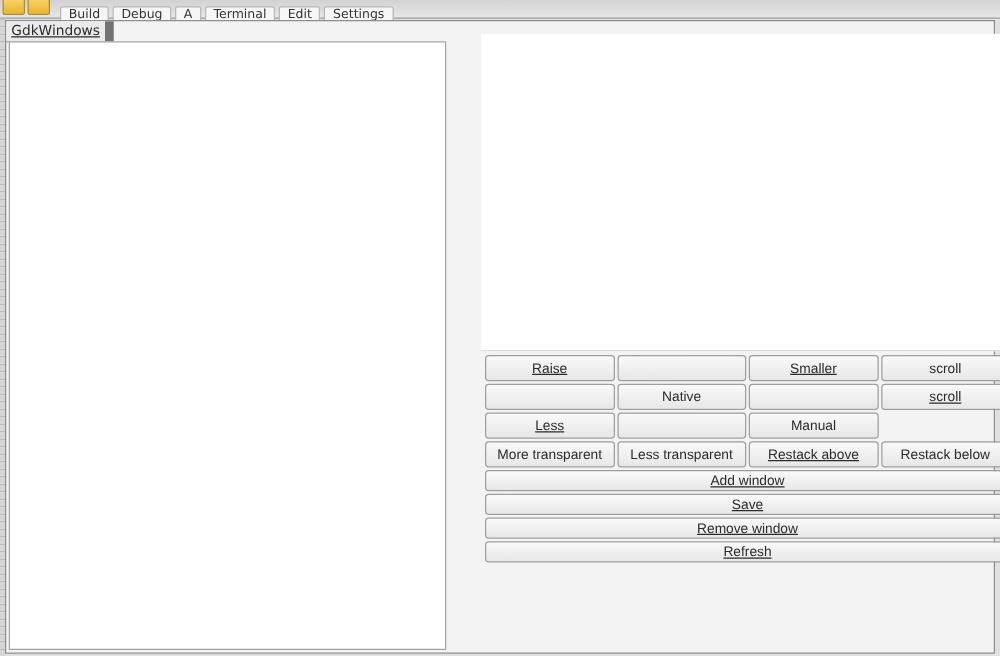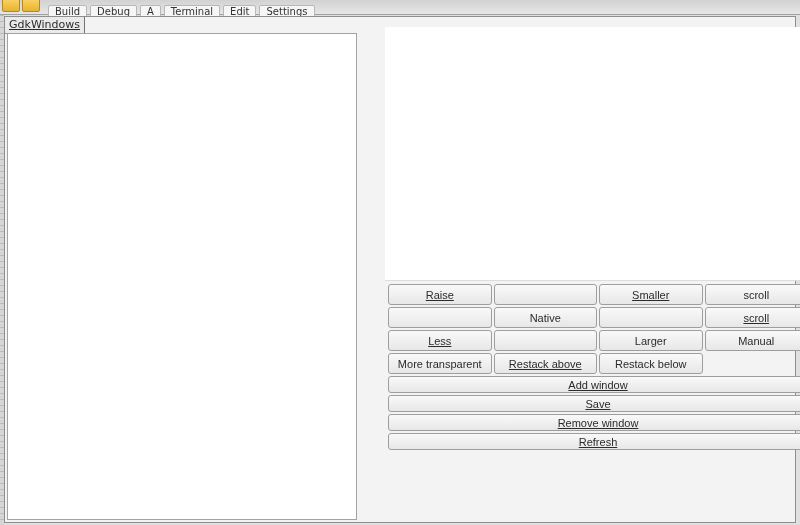--- a/index.html
+++ b/index.html
@@ -53,21 +53,21 @@
   .app-window {
     position:absolute;
     left: 4px; top: 16px;
     width: 792px; height: 507px;
     background:#f3f3f3;
     border:1px solid #8e8e8e;
   }
   .left-pane-label {
     position:absolute; left:0px; top:0px;
     background:#eaeaea;
-    border-right:1px solid #737373;
+    border-right:7px solid #737373;
     border-bottom:1px solid #9c9c9c;
     padding:1px 4px 2px 4px;
     font-size:11px;
     text-decoration: underline;
   }
   .left-pane {
     position:absolute;
     left: 2px; top: 16px;
     width: 350px; height: 487px;
     background:#ffffff;
@@ -170,26 +170,26 @@
         <div class="row4">
           <button class="g blank"><span></span></button>
           <button class="g"><span>Native</span></button>
           <button class="g blank"><span></span></button>
           <button class="g"><span class="ul">scroll</span></button>
         </div>
 
         <div class="row4">
           <button class="g"><span class="ul">Less</span></button>
           <button class="g blank"><span></span></button>
-          <button class="g"><span>Larger</span></button>
           <button class="g"><span>Manual</span></button>
         </div>
 
         <div class="row4">
           <button class="g"><span>More transparent</span></button>
+          <button class="g"><span>Less transparent</span></button>
           <button class="g"><span class="ul">Restack above</span></button>
           <button class="g"><span>Restack below</span></button>
         </div>
 
         <div class="row1">
           <button class="g wide"><span class="ul">Add window</span></button>
         </div>
         <div class="row1">
           <button class="g wide"><span class="ul">Save</span></button>
         </div>

